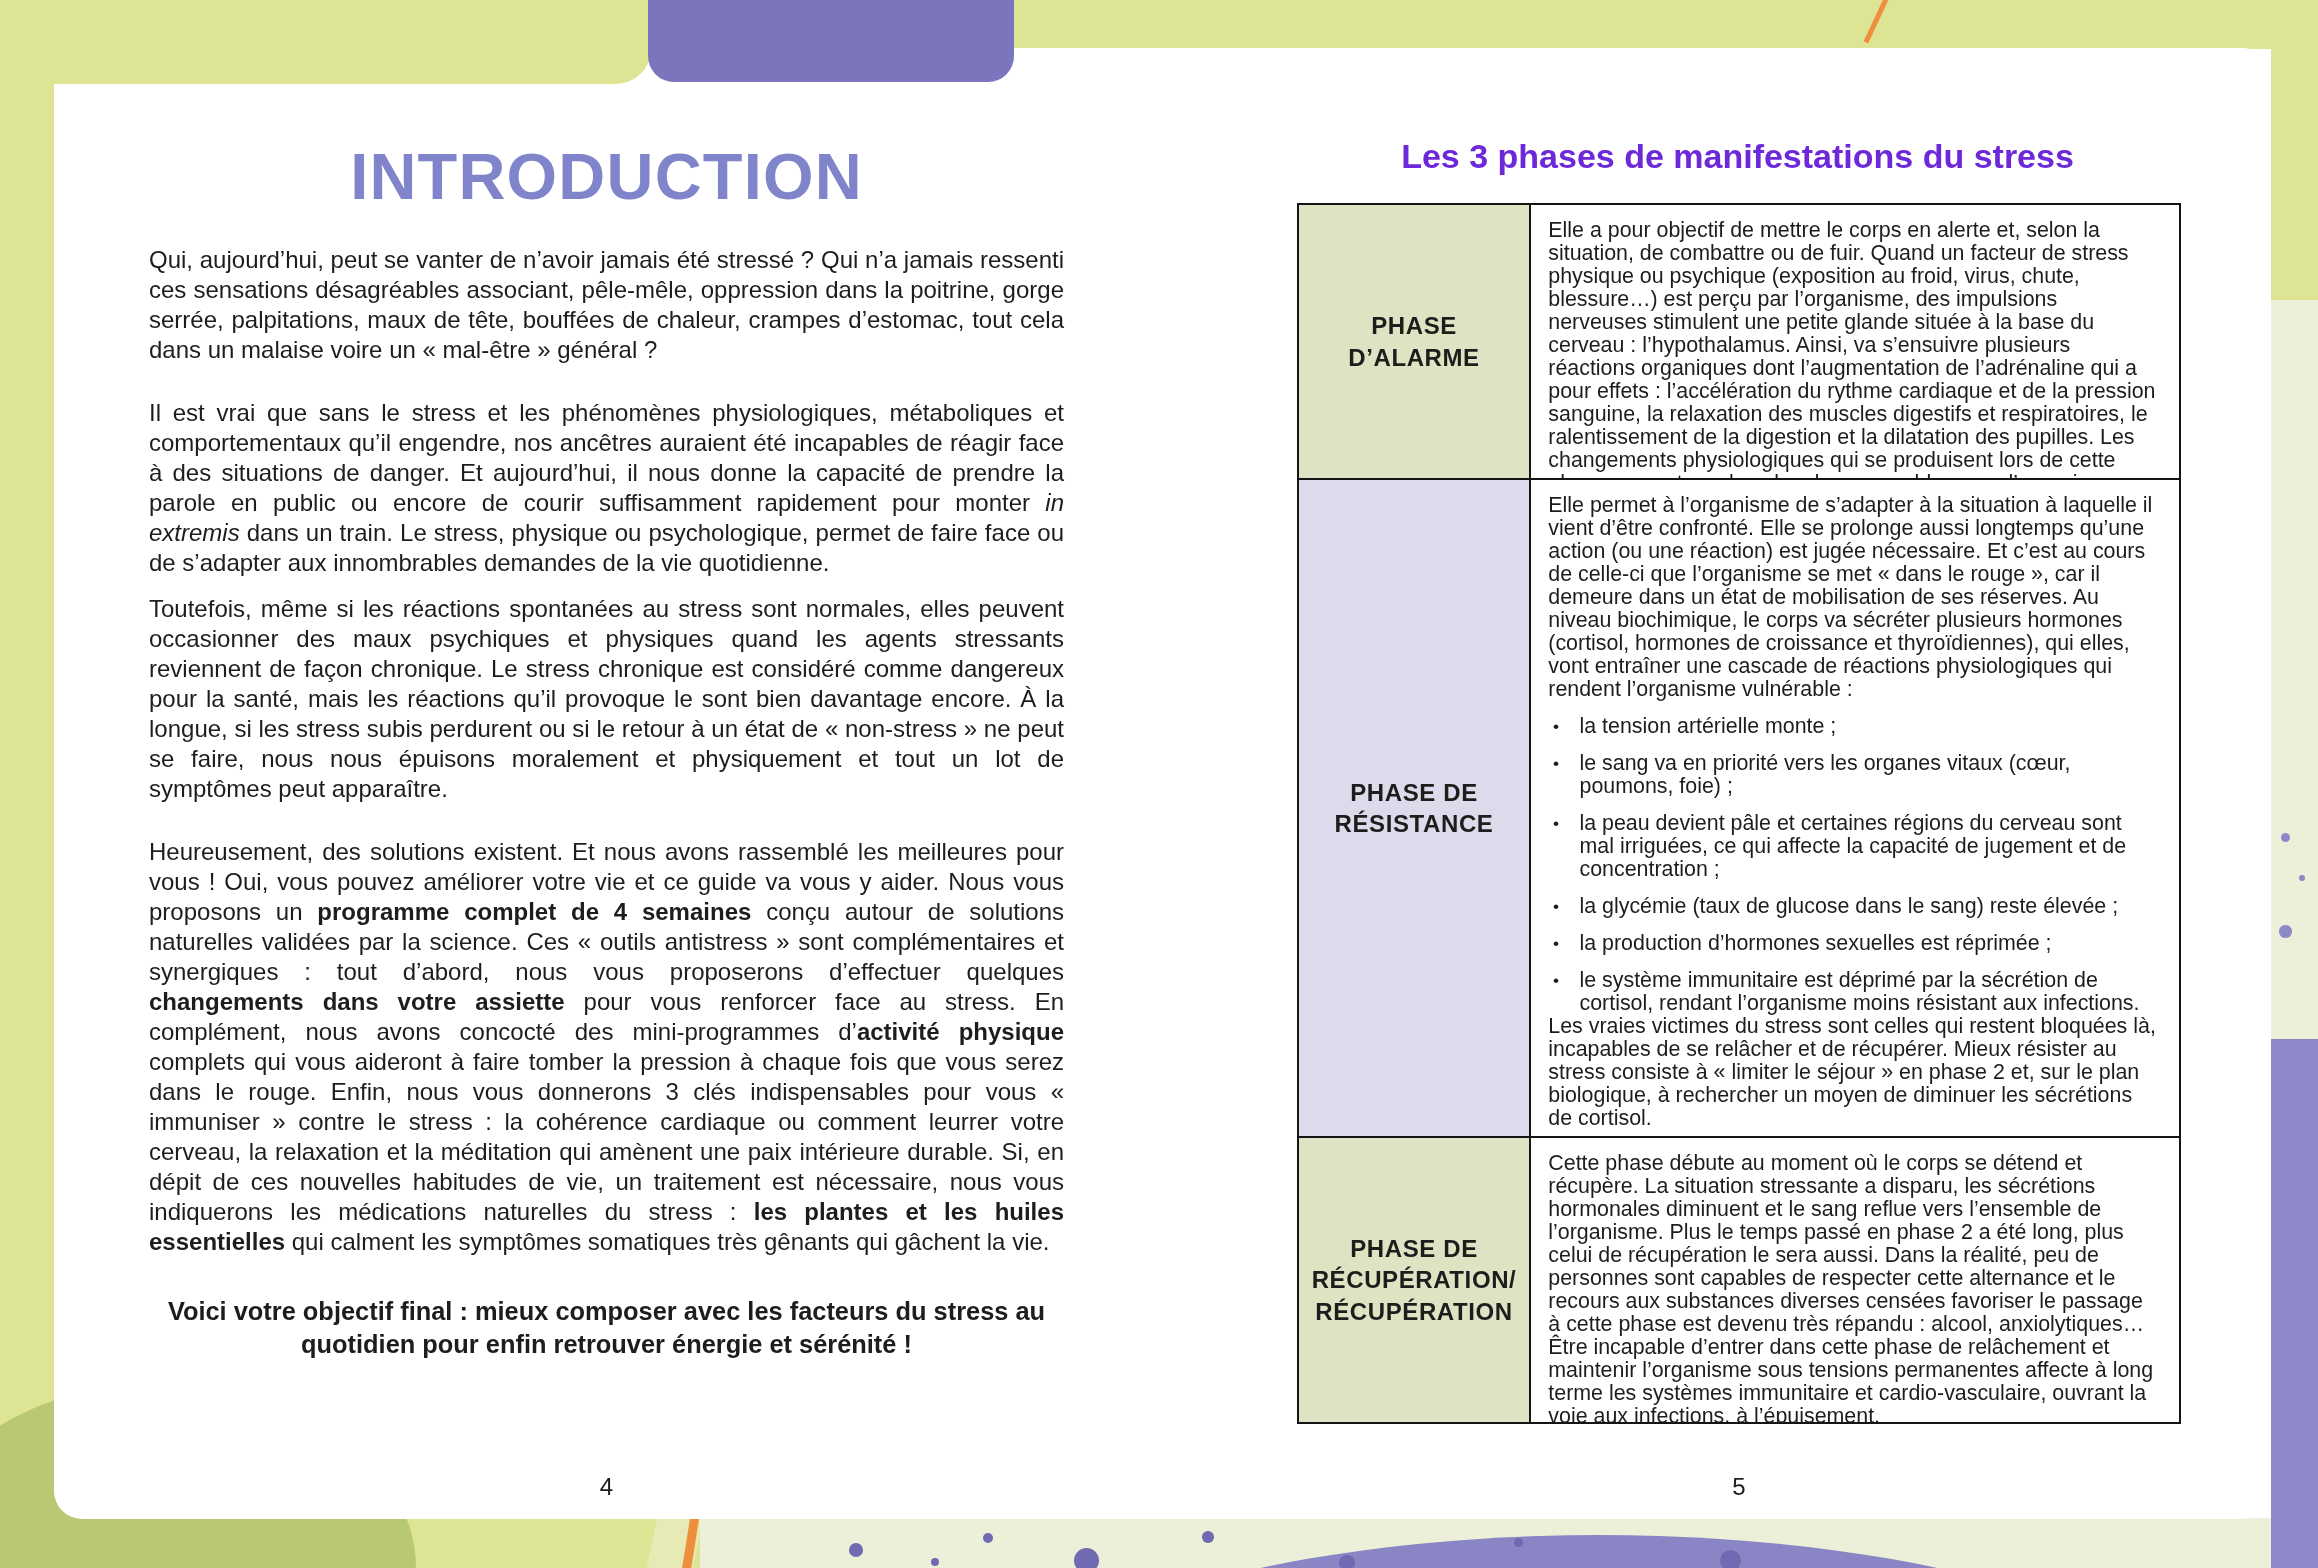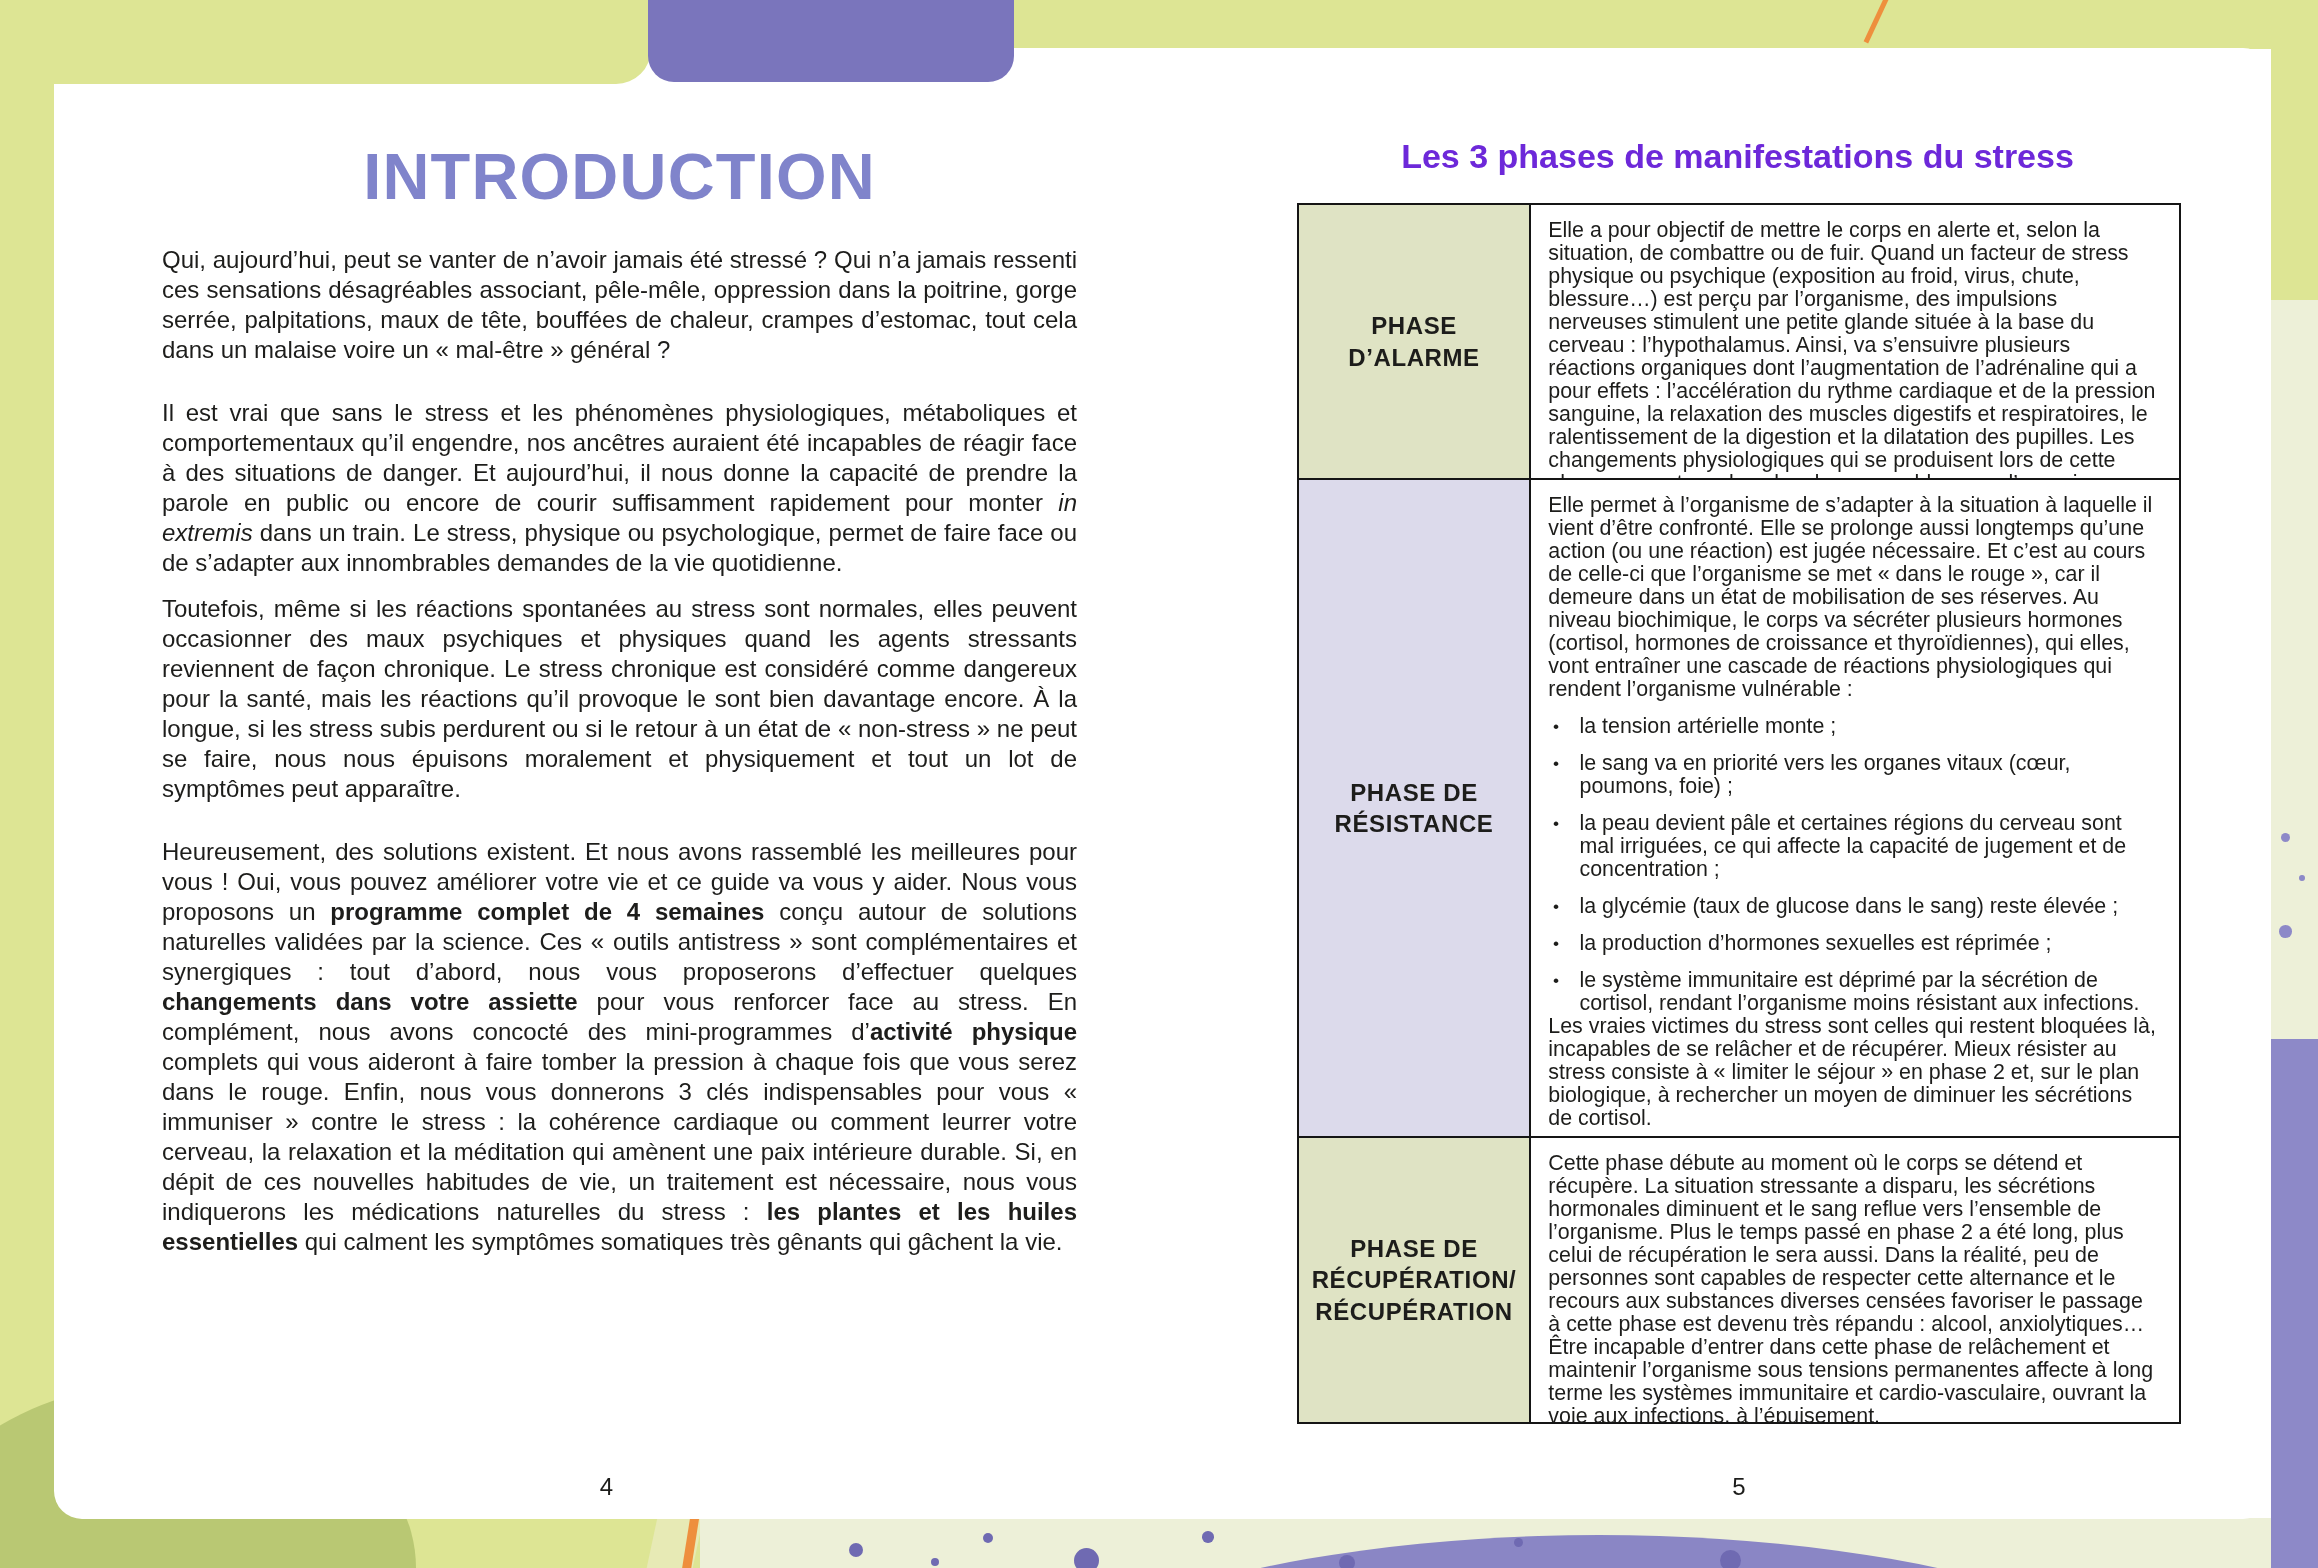--- a/index.html
+++ b/index.html
@@ -18,21 +18,21 @@
   .olive-blob{left:-92px;top:1383px;width:508px;height:370px;border-radius:50%;background:#b9c873;z-index:1;}
   .purple-bottom-blob{left:981px;top:1535px;width:1236px;height:404px;border-radius:50%;background:#8a86c5;z-index:1;}
   .dot{border-radius:50%;background:#6f6ab2;z-index:1;}
   .orange-stripe{left:686px;top:1508px;width:9.2px;height:72px;background:#ee8f3d;transform:rotate(9deg);z-index:1;}
   .orange-tick{left:1875px;top:-10.4px;width:5.2px;height:55px;background:#ee8f3d;transform:rotate(25deg);z-index:3;}
   .green-overlay-topleft{left:0;top:0;width:651px;height:84px;background:#dde594;border-bottom-right-radius:35px;z-index:3;}
   .purple-top-blob{left:648px;top:0;width:366px;height:82px;background:#7a75bc;border-bottom-left-radius:26px;border-bottom-right-radius:26px;z-index:3;}
   
   .page{left:54px;top:48px;width:2217px;height:1471px;background:#ffffff;border-radius:28px;z-index:2;}
   
-  .left-col{left:146px;top:144px;width:947px;z-index:4;}
+  .left-col{left:133px;top:144px;width:947px;z-index:4;}
   .intro-title{font-size:65px;font-weight:bold;color:#8084cb;text-align:center;letter-spacing:1.2px;line-height:1;margin:0 0 36px 0;}
   .para{font-size:24px;line-height:30px;text-align:justify;margin:16px;}
   .para.gap{margin-top:33px;}
   .closing{margin-top:38px;font-size:25.4px;line-height:33px;font-weight:bold;text-align:center;}
   .pagenum{font-size:24px;text-align:center;z-index:4;}
   .pagenum-left{left:133px;top:1473px;width:947px;}
   .pagenum-right{left:1297px;top:1473px;width:884px;}
   
   .right-title{left:1241px;top:137px;width:993px;text-align:center;font-size:34px;font-weight:bold;color:#6d28d9;z-index:4;}
   .phase-table{left:1297px;top:203px;width:884px;border:2.3px solid #151515;z-index:4;background:#fff;box-sizing:border-box;}
@@ -85,20 +85,21 @@
 <div class="abs orange-tick"></div>
 
 <div class="abs left-col">
   <h1 class="intro-title">INTRODUCTION</h1>
   <div>
       <p class="para"><span>Qui, aujourd’hui, peut se vanter de n’avoir jamais été stressé ? Qui n’a jamais ressenti ces sensations désagréables associant, pêle-mêle, oppression dans la poitrine, gorge serrée, palpitations, maux de tête, bouffées de chaleur, crampes d’estomac, tout cela dans un malaise voire un « mal-être » général ?</span></p>
       <p class="para gap"><span>Il est vrai que sans le stress et les phénomènes physiologiques, métaboliques et comportementaux qu’il engendre, nos ancêtres auraient été incapables de réagir face à des situations de danger. Et aujourd’hui, il nous donne la capacité de prendre la parole en public ou encore de courir suffisamment rapidement pour monter </span><i>in extremis</i><span> dans un train. Le stress, physique ou psychologique, permet de faire face ou de s’adapter aux innombrables demandes de la vie quotidienne.</span></p>
       <p class="para"><span>Toutefois, même si les réactions spontanées au stress sont normales, elles peuvent occasionner des maux psychiques et physiques quand les agents stressants reviennent de façon chronique. Le stress chronique est considéré comme dangereux pour la santé, mais les réactions qu’il provoque le sont bien davantage encore. À la longue, si les stress subis perdurent ou si le retour à un état de « non-stress » ne peut se faire, nous nous épuisons moralement et physiquement et tout un lot de symptômes peut apparaître.</span></p>
       <p class="para gap"><span>Heureusement, des solutions existent. Et nous avons rassemblé les meilleures pour vous ! Oui, vous pouvez améliorer votre vie et ce guide va vous y aider. Nous vous proposons un </span><b>programme complet de 4 semaines</b><span> conçu autour de solutions naturelles validées par la science. Ces « outils antistress » sont complémentaires et synergiques : tout d’abord, nous vous proposerons d’effectuer quelques </span><b>changements dans votre assiette</b><span> pour vous renforcer face au stress. En complément, nous avons concocté des mini-programmes d’</span><b>activité physique</b><span> complets qui vous aideront à faire tomber la pression à chaque fois que vous serez dans le rouge. Enfin, nous vous donnerons 3 clés indispensables pour vous « immuniser » contre le stress : la cohérence cardiaque ou comment leurrer votre cerveau, la relaxation et la méditation qui amènent une paix intérieure durable. Si, en dépit de ces nouvelles habitudes de vie, un traitement est nécessaire, nous vous indiquerons les médications naturelles du stress : </span><b>les plantes et les huiles essentielles</b><span> qui calment les symptômes somatiques très gênants qui gâchent la vie.</span></p>
     </div>
+  <p class="closing">Voici votre objectif final : mieux composer avec les facteurs du stress au quotidien pour enfin retrouver énergie et sérénité !</p>
 </div>
 <div class="abs pagenum pagenum-left">4</div>
 
 <div class="abs right-title">Les 3 phases de manifestations du stress</div>
 <div class="abs phase-table">
     <div class="trow row1">
       <div class="tlabel green">
         <span>PHASE D’ALARME</span>
       </div>
       <div class="tcontent">

